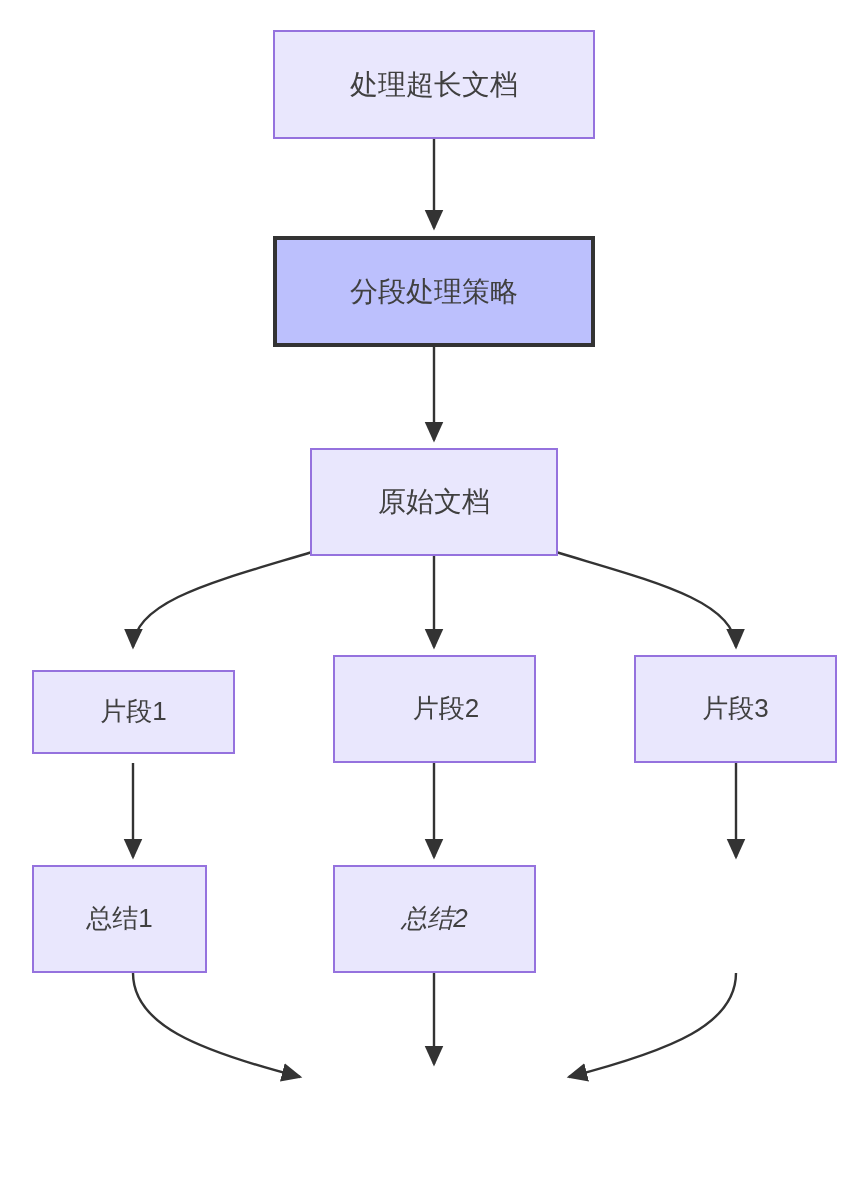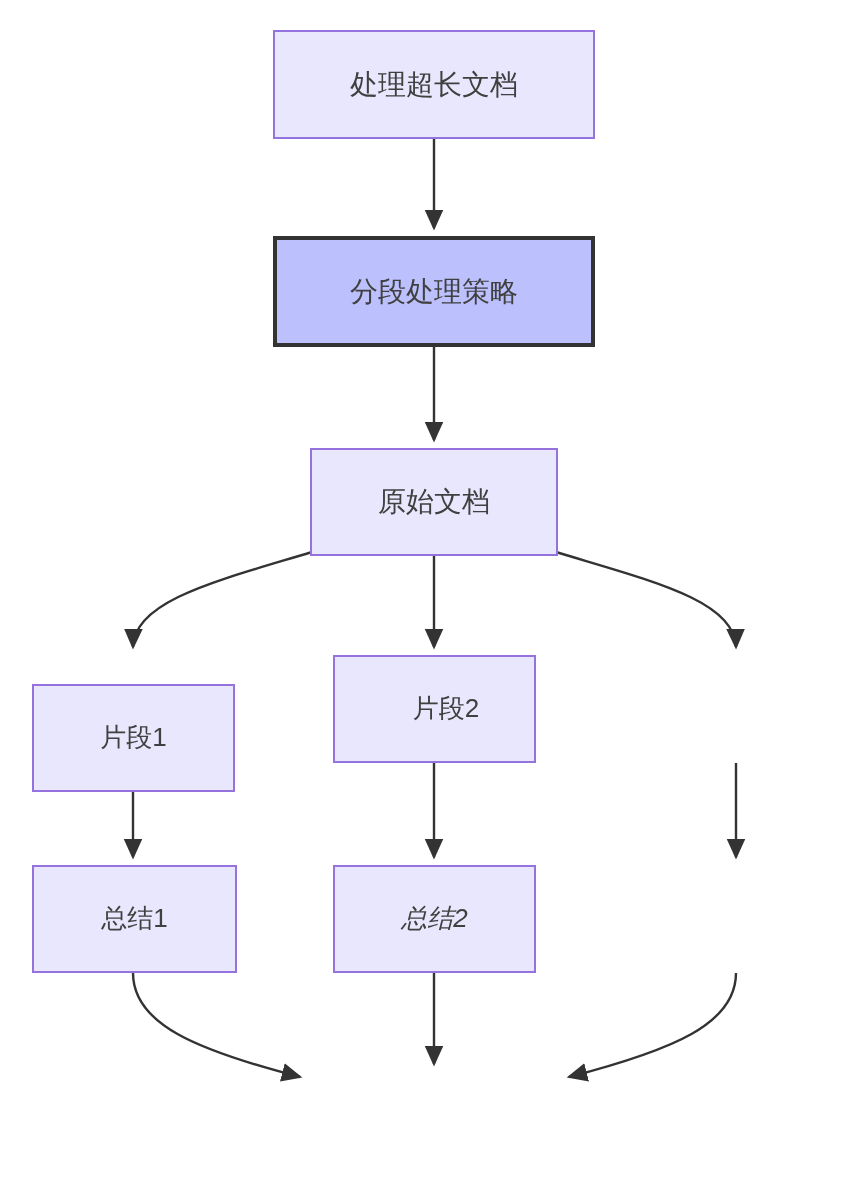--- a/index.html
+++ b/index.html
@@ -101,30 +101,33 @@
   </div>
 
   <div class="node n-light fs-28" style="left:310px; top:448px; width:248px; height:108px;">
     <span class="node-label">原始文档</span>
   </div>
 
   <div class="node n-strong fs-28" style="left:273px; top:236px; width:322px; height:111px;">
     <span class="node-label">分段处理策略</span>
   </div>
 
-  <div class="node n-light fs-26" style="left:32px; top:684px; width:203px; height:108px;">
+  <div class="node n-light fs-26" style="left:32px; top:670px; width:203px; height:84px;">
     <span class="node-label">片段1</span>
   </div>
 
   <div class="node n-light fs-26" style="left:333px; top:655px; width:203px; height:108px;padding-left:23px;">
     <span class="node-label">片段2</span>
   </div>
 
+  <div class="node n-light fs-26" style="left:634px; top:655px; width:203px; height:108px;">
+    <span class="node-label">片段3</span>
+  </div>
 
-  <div class="node n-light fs-26" style="left:32px; top:865px; width:205px; height:108px;">
+  <div class="node n-light fs-26" style="left:32px; top:865px; width:175px; height:108px;">
     <span class="node-label">总结1</span>
   </div>
 
   <div class="node n-light fs-26" style="left:333px; top:865px; width:203px; height:108px;font-style:italic;">
     <span class="node-label">总结2</span>
   </div>
 
 
 
 </div>

